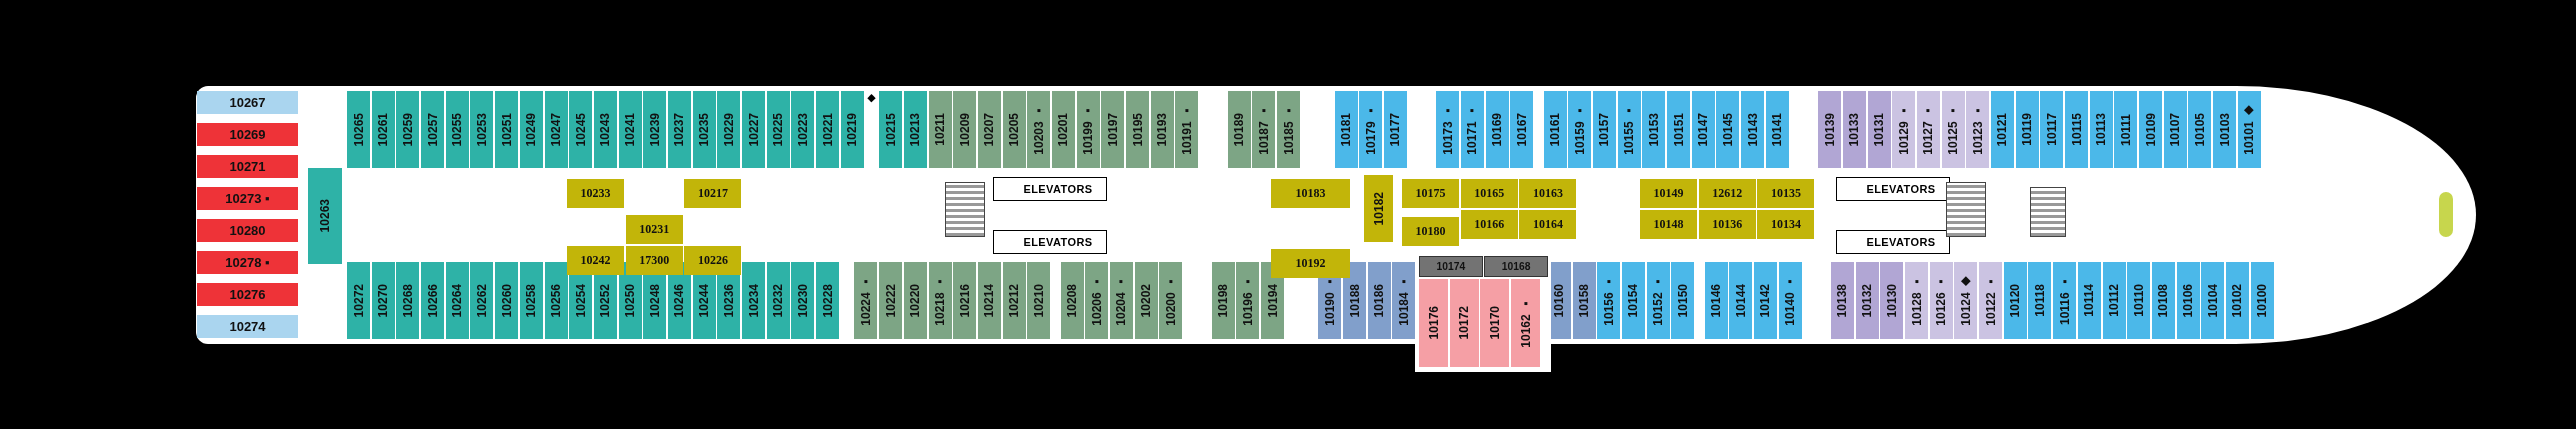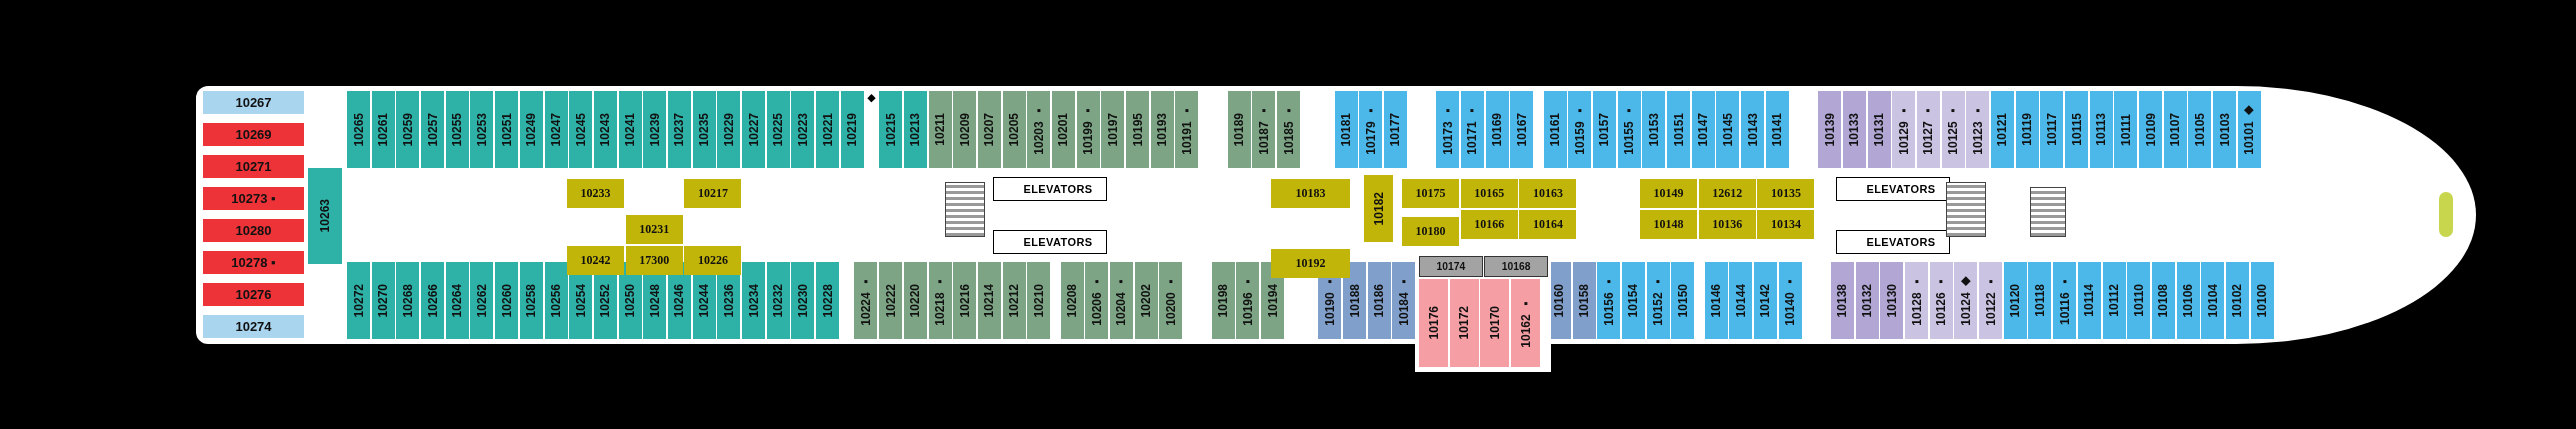--- a/index.html
+++ b/index.html
@@ -1,21 +1,21 @@
 <!DOCTYPE html>
 <html style="font-size:13.7px"><head>
 <meta charset="utf-8">
 <style>
   html,body{margin:0;padding:0;background:#000;}
   .canvas{position:relative;width:2576px;height:429px;background:#000;overflow:hidden;
           font-family:"Liberation Sans",sans-serif;}
   .hull{position:absolute;left:196px;top:86px;width:2280px;height:258px;background:#fff;
         border-radius:12px 240px 240px 12px / 12px 129px 129px 12px;}
   
-  .stack{position:absolute;left:7px;top:5.2px;width:101px;height:247px;display:flex;flex-direction:column;gap:9px;}
+  .stack{position:absolute;left:1px;top:5.2px;width:101px;height:247px;display:flex;flex-direction:column;gap:9px;}
   .scab{flex:1;display:flex;align-items:center;justify-content:center;font-weight:bold;font-size:13px;color:#111;}
   .aft{position:absolute;left:112px;top:82px;width:34px;height:96px;background:#2eb2a7;
        display:flex;align-items:center;justify-content:center;}
   
   .row{position:absolute;left:151px;display:flex;align-items:stretch;gap:1.7px;}
   .row.top{top:5.2px;height:77px;}
   .row.bot{bottom:5.2px;height:77px;}
   .cabin{width:23px;display:flex;align-items:center;justify-content:center;}
   .v{writing-mode:vertical-rl;transform:rotate(180deg);font-size:12px;font-weight:bold;color:#111;white-space:nowrap;}
   .gap{position:relative;flex:0 0 auto;}
@@ -29,21 +29,21 @@
         letter-spacing:0.4px;color:#000;padding-left:16px;}
   .lift{position:absolute;width:38px;height:53px;border:1.7px solid #444;
         background:repeating-linear-gradient(0deg,#999 0 2.6px,#fff 2.6px 6px);}
   .lift.small{width:34px;height:48px;}
   .c10182{position:absolute;left:1168px;top:89px;width:29px;height:67px;background:#c2b509;
           display:flex;align-items:center;justify-content:center;}
   
   .pink-back{position:absolute;left:1219px;top:168px;width:136px;height:118px;background:#fff;}
   .pinkblk{position:absolute;left:1223px;top:170px;width:129px;display:flex;flex-direction:column;gap:1.7px;}
   .plabs{display:flex;gap:1.7px;}
-  .plab{flex:1;height:19px;background:#a3a3a3;border:0.9px solid #333;display:flex;align-items:center;
+  .plab{flex:1;height:19px;background:#737373;border:0.9px solid #333;display:flex;align-items:center;
         justify-content:center;font-weight:bold;font-size:10.3px;color:#111;}
   .pcabs{display:flex;gap:1.7px;}
   .pcab{width:29px;height:88px;display:flex;align-items:center;justify-content:center;}
   .bow-pod{position:absolute;left:2243px;top:106px;width:13.7px;height:45px;border-radius:6.9px;background:#c7d64d;}
   
   .pos-blockA{left:371px;top:93px;}
   .pos-elevIconL{left:749px;top:96px;}
   .pos-elevTopL{left:797px;top:91px;}
   .pos-elevBotL{left:797px;top:144px;}
   .pos-blockB{left:1075px;top:93px;}

